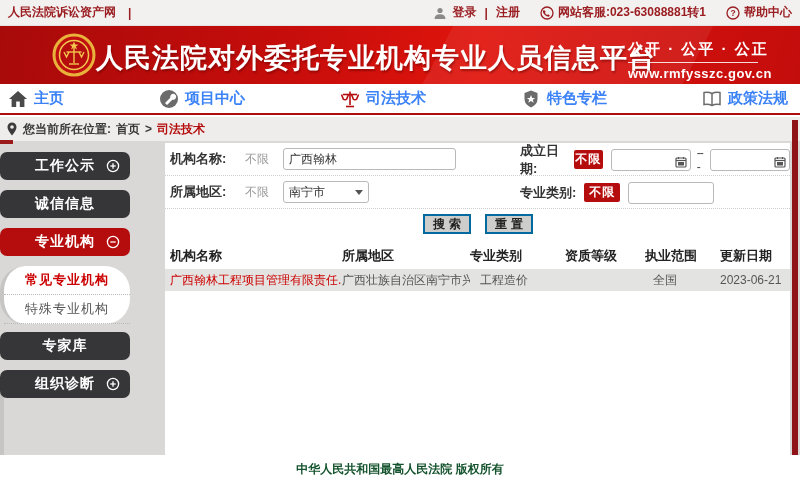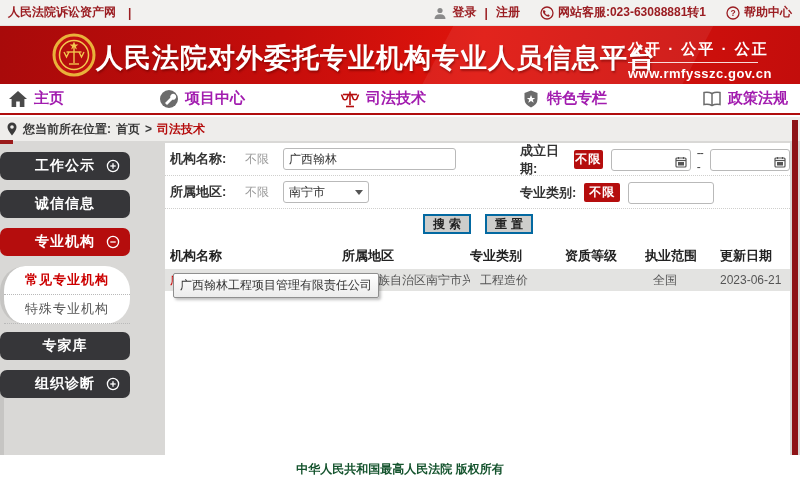--- a/index.html
+++ b/index.html
@@ -18,21 +18,21 @@
   .banner { position:absolute; top:26px; left:0; width:800px; height:58px; background:linear-gradient(100deg,#a80a0a 0%,#c50d0b 35%,#e0140c 60%,#c30d0c 100%); overflow:hidden; }
   .banner .shine { position:absolute; left:54%; top:-30px; width:260px; height:140px; background:rgba(255,255,255,0.07); transform:skewX(-28deg); }
   .logo { position:absolute; left:52px; top:7px; width:44px; height:44px; }
   .banner-title { position:absolute; left:96px; top:14px; font-size:27px; font-weight:bold; color:#fff; letter-spacing:1px; text-shadow:1px 2px 2px rgba(90,0,0,.45); white-space:nowrap; }
   .banner-right { position:absolute; left:628px; top:14px; width:130px; text-align:left; color:#fff; }
   .banner-slogan { font-size:15px; font-weight:bold; letter-spacing:2px; padding-bottom:3px; border-bottom:1px solid rgba(255,255,255,.85); white-space:nowrap; }
   .banner-url { font-size:13px; font-weight:bold; margin-top:3px; letter-spacing:.5px; }
 
   
   .nav { position:absolute; top:84px; left:0; width:800px; height:31px; background:#fff; border-bottom:2px solid #b00d0d; display:flex; align-items:center; justify-content:space-between; padding:0 12px 0 8px; }
-  .nav-item { display:flex; align-items:center; gap:6px; font-size:15px; font-weight:bold; color:#a21caf; cursor:pointer; white-space:nowrap; }
+  .nav-item { display:flex; align-items:center; gap:6px; font-size:15px; font-weight:bold; color:#3b82f6; cursor:pointer; white-space:nowrap; }
   .nav-icon { width:20px; height:20px; display:inline-block; }
 
   
   .breadcrumb { position:absolute; top:117px; left:0; width:800px; height:24px; background:#eeedeb; display:flex; align-items:center; gap:5px; padding:0 6px; font-size:12px; color:#3b3b3b; font-weight:bold; }
   .breadcrumb .crumb-current { color:#b50d0d; }
   .bc-icon { width:12px; height:14px; }
 
   
   .bodyband { position:absolute; top:141px; left:0; width:800px; height:314px; background:#d9d8d6; }
   .red-strip { position:absolute; top:120px; right:2px; width:6px; height:335px; background:#8e1418; }
@@ -325,21 +325,20 @@
       <div class="tbl-grid tbl-row">
         <span class="cell org-link">广西翰林工程项目管理有限责任...</span>
         <span class="cell">广西壮族自治区南宁市兴宁区</span>
         <span class="cell" style="padding-left:10px">工程造价</span>
         <span class="cell"></span>
         <span class="cell" style="padding-left:8px">全国</span>
         <span class="cell">2023-06-21</span>
       </div>
     </div>
 
-    <div class="tooltip">广西翰林工程项目管理有限责任公司</div>
   </div>
 
   <div class="red-strip"></div>
 
   <div class="footer">
     <span>中华人民共和国最高人民法院 版权所有</span>
   </div>
 
 </div>
 

